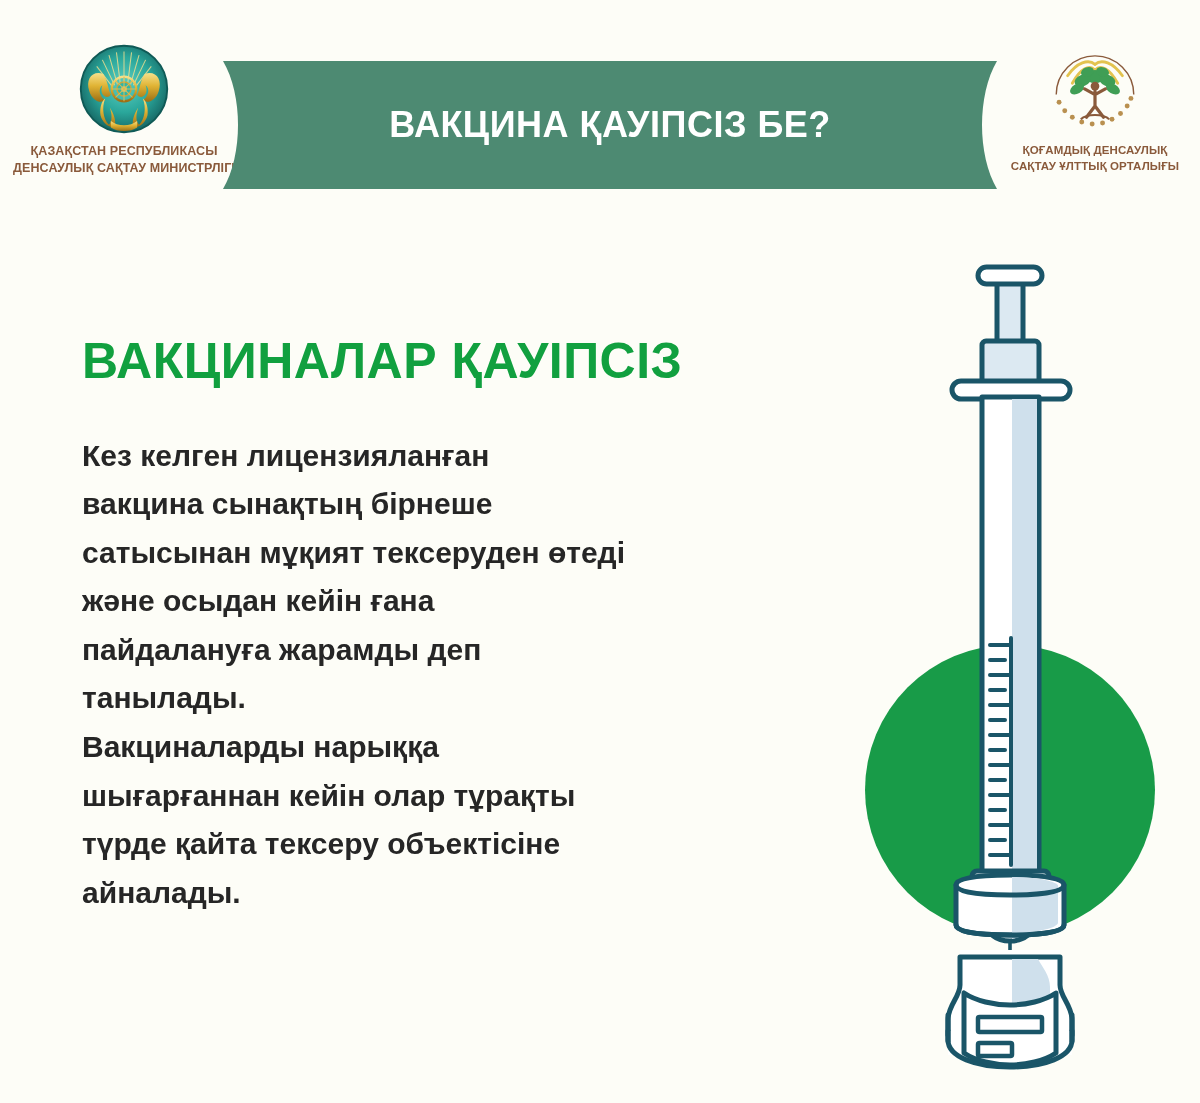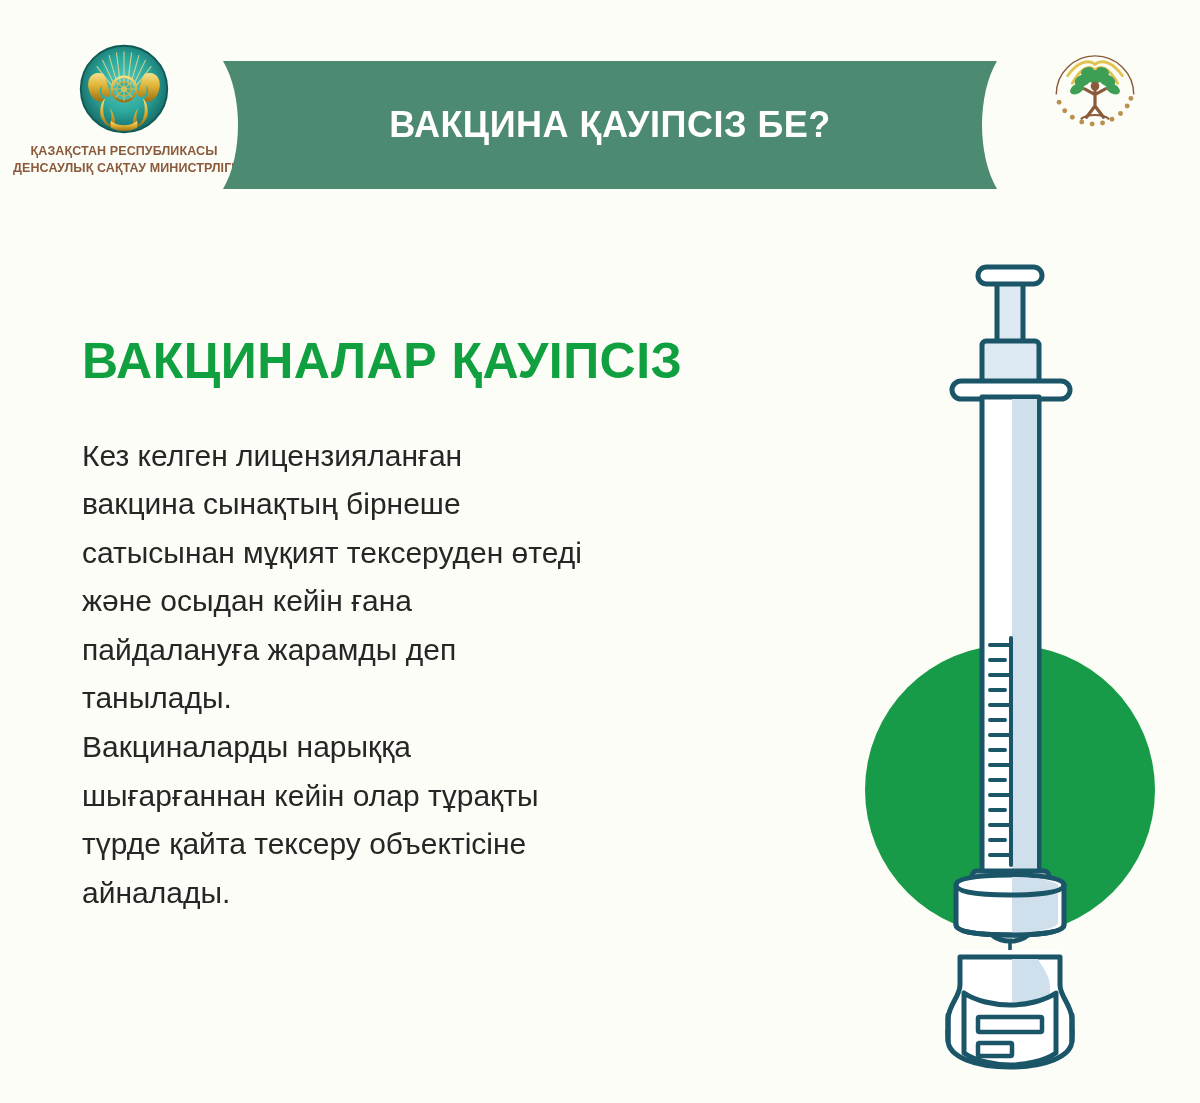--- a/index.html
+++ b/index.html
@@ -119,21 +119,21 @@
     letter-spacing: 0.5px;
     line-height: 1.05;
     margin: 0 0 44px 0;
     font-family: "Liberation Sans", sans-serif;
   }
 
   .body-text {
     color: #262626;
     font-size: 30px;
     line-height: 1.62;
-    font-weight: 400;
+    font-weight: 700;
     margin: 0;
     font-family: "Liberation Sans", sans-serif;
     white-space: pre-line;
   }
 
   
   .illustration {
     position: absolute;
     left: 860px;
     top: 245px;
@@ -244,20 +244,23 @@
           <ellipse cx="36" cy="56" rx="8" ry="5" transform="rotate(-30 36 56)"></ellipse>
           <ellipse cx="74" cy="56" rx="8" ry="5" transform="rotate(30 74 56)"></ellipse>
           <ellipse cx="47" cy="38" rx="7" ry="5" transform="rotate(-18 47 38)"></ellipse>
           <ellipse cx="63" cy="38" rx="7" ry="5" transform="rotate(18 63 38)"></ellipse>
         </g>
 
         <circle cx="55" cy="53" r="4.6" fill="#8a5a3b"></circle>
         <path d="M55 58 L55 74 M55 62 L44 56 M55 62 L66 56 M55 74 L46 86 M55 74 L64 86" stroke="#8a5a3b" stroke-width="3.4" fill="none" stroke-linecap="round"></path>
         <path d="M40 88 C46 82 64 82 70 88" stroke="#8a5a3b" stroke-width="2.2" fill="none"></path>
       </svg>
+      <div class="logo-right-text">ҚОҒАМДЫҚ
+ДЕНСАУЛЫҚ САҚТАУ
+ҰЛТТЫҚ ОРТАЛЫҒЫ</div>
     </div>
   </div>
 
   <div class="content">
     <h1 class="main-heading">ВАКЦИНАЛАР ҚАУІПСІЗ</h1>
     <p class="body-text">Кез келген лицензияланған
 вакцина сынақтың бірнеше
 сатысынан мұқият тексеруден өтеді
 және осыдан кейін ғана
 пайдалануға жарамды деп

